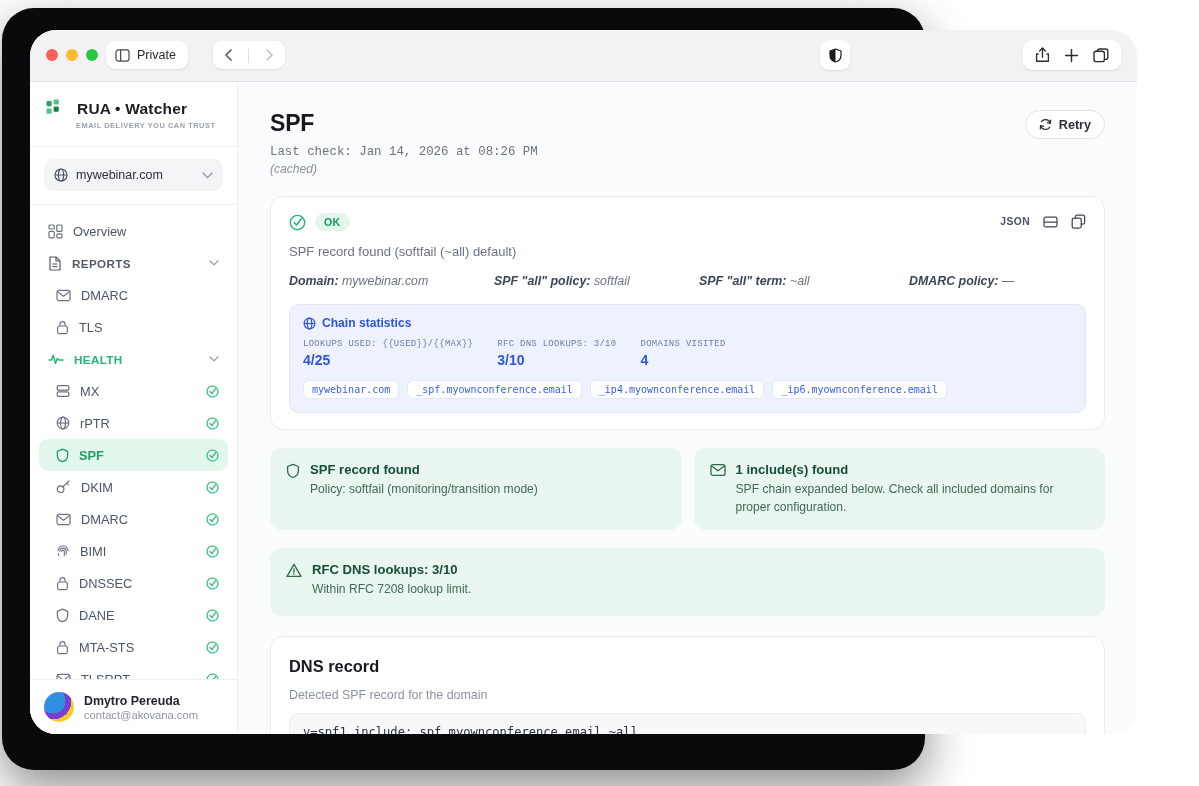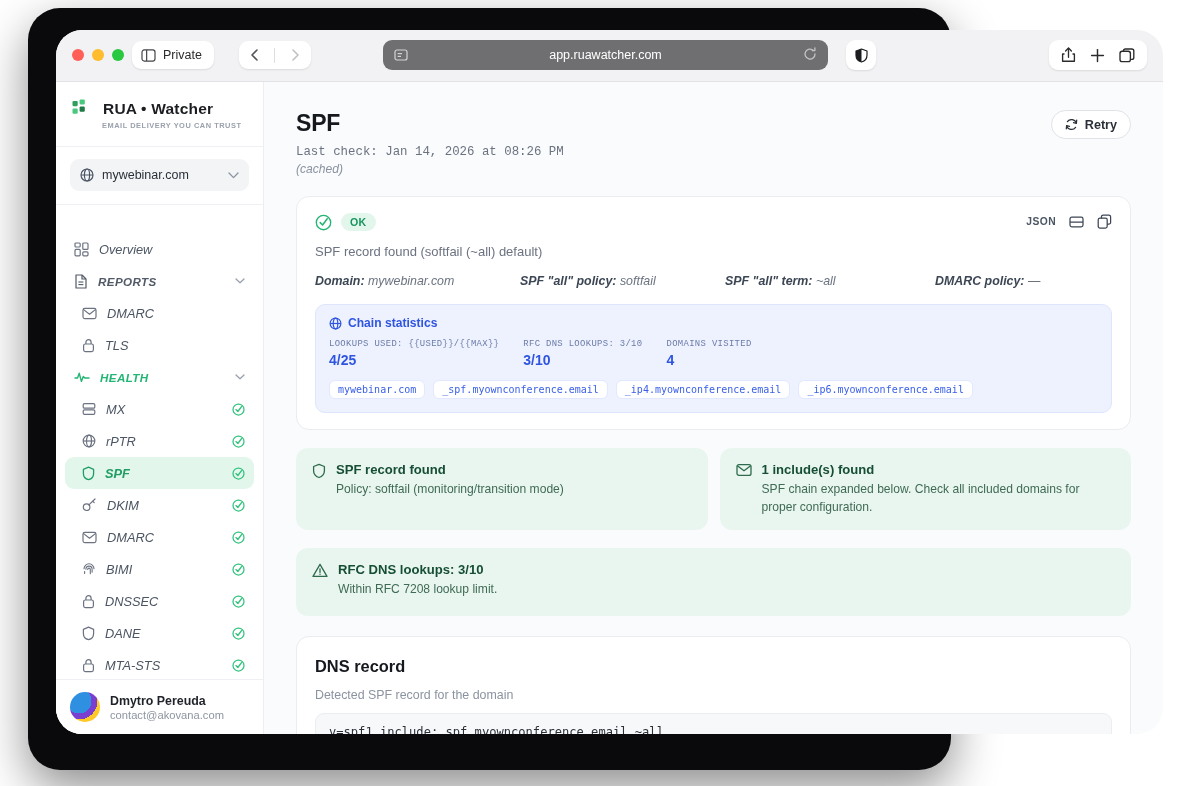--- a/index.html
+++ b/index.html
@@ -6,21 +6,21 @@
   html, body {
     width: 1199px; height: 786px;
     background: #ffffff;
     font-family: "Liberation Sans", sans-serif;
     overflow: hidden;
   }
 
   
   .device {
     position: absolute;
-    left: 28px; top: 8px;
+    left: 2px; top: 8px;
     width: 923px; height: 762px;
     background: #0a0a0c;
     border-radius: 32px;
     box-shadow: 0 18px 48px rgba(0,0,0,.45);
   }
   .screen {
     position: absolute;
     left: 28px; top: 22px;
     width: 1107px; height: 704px;
     background: #ffffff;
@@ -92,22 +92,22 @@
   .brand-name { font-size: 15.5px; font-weight: 700; color: #1b1d21; letter-spacing: .2px; }
   .brand-tag { font-size: 7.4px; color: #9aa1ad; letter-spacing: .55px; margin: 2px 0 0 30px; font-weight: 600; }
 
   .domain-sel {
     margin: 12px 14px 0 14px; height: 32px;
     background: #f3f4f6; border-radius: 9px;
     display: flex; align-items: center; padding: 0 10px; gap: 8px;
   }
   .domain-sel .name { font-size: 12.5px; color: #2b3038; flex: 1; }
 
-  .nav-wrap { margin-top: 13px; border-top: 1px solid #eef0f3; padding-top: 28px;
-              height: 525px; overflow: hidden; font-style: italic; }
+  .nav-wrap { margin-top: 13px; border-top: 1px solid #eef0f3; padding-top: 10px;
+              height: 525px; overflow: hidden; }
   .nav-item {
     display: flex; align-items: center; gap: 10px;
     height: 32px; margin: 0 9px 0 9px; padding: 0 9px;
     border-radius: 9px;
     font-size: 12.8px; color: #4b5563;
   }
   .nav-item .label { flex: 1; }
   .nav-item.section { font-weight: 700; font-size: 11.6px; letter-spacing: .4px; color: #525a67; }
   .nav-item.section.health { color: #22b573; }
   .nav-item.sub { margin-left: 9px; padding-left: 17px; }
@@ -232,36 +232,20 @@
             </svg>
       </span>
       <span class="nav-sep"></span>
       <span class="nav-arrow dim">
         <svg width="7" height="12" viewBox="0 0 7 12">
               <polyline points="1,1 6,6 1,11" fill="none" stroke="#c0c1c5" stroke-width="1.6" stroke-linecap="round" stroke-linejoin="round"></polyline>
             </svg>
       </span>
     </div>
 
-    <div class="urlbar">
-      <span class="url-left">
-        <svg width="14" height="14" viewBox="0 0 14 14">
-              <rect x="1" y="2" width="12" height="10" rx="2" fill="none" stroke="#e6e6e8" stroke-width="1.2"></rect>
-              <line x1="3.6" y1="5.6" x2="8" y2="5.6" stroke="#e6e6e8" stroke-width="1.2"></line>
-              <line x1="3.6" y1="8.4" x2="7" y2="8.4" stroke="#e6e6e8" stroke-width="1.2"></line>
-            </svg>
-      </span>
-      <span>app.ruawatcher.com</span>
-      <span class="url-right">
-        <svg width="14" height="14" viewBox="0 0 14 14">
-              <path d="M12 7a5 5 0 1 1-1.6-3.6" fill="none" stroke="#d9d9dc" stroke-width="1.3" stroke-linecap="round"></path>
-              <polyline points="11.9,0.9 11.9,3.6 9.2,3.6" fill="none" stroke="#d9d9dc" stroke-width="1.3" stroke-linecap="round" stroke-linejoin="round"></polyline>
-            </svg>
-      </span>
-    </div>
 
     <div class="shield-btn">
       <span>
         <svg width="13" height="15" viewBox="0 0 13 15">
               <path d="M6.5 1 12 3v4.2C12 10.6 9.6 13.2 6.5 14 3.4 13.2 1 10.6 1 7.2V3z" fill="#1b1c1f"></path>
               <path d="M6.5 1 12 3v4.2C12 10.6 9.6 13.2 6.5 14z" fill="#ffffff"></path>
               <path d="M6.5 1 12 3v4.2C12 10.6 9.6 13.2 6.5 14 3.4 13.2 1 10.6 1 7.2V3z" fill="none" stroke="#1b1c1f" stroke-width="1.2" stroke-linejoin="round"></path>
             </svg>
       </span>
     </div>

